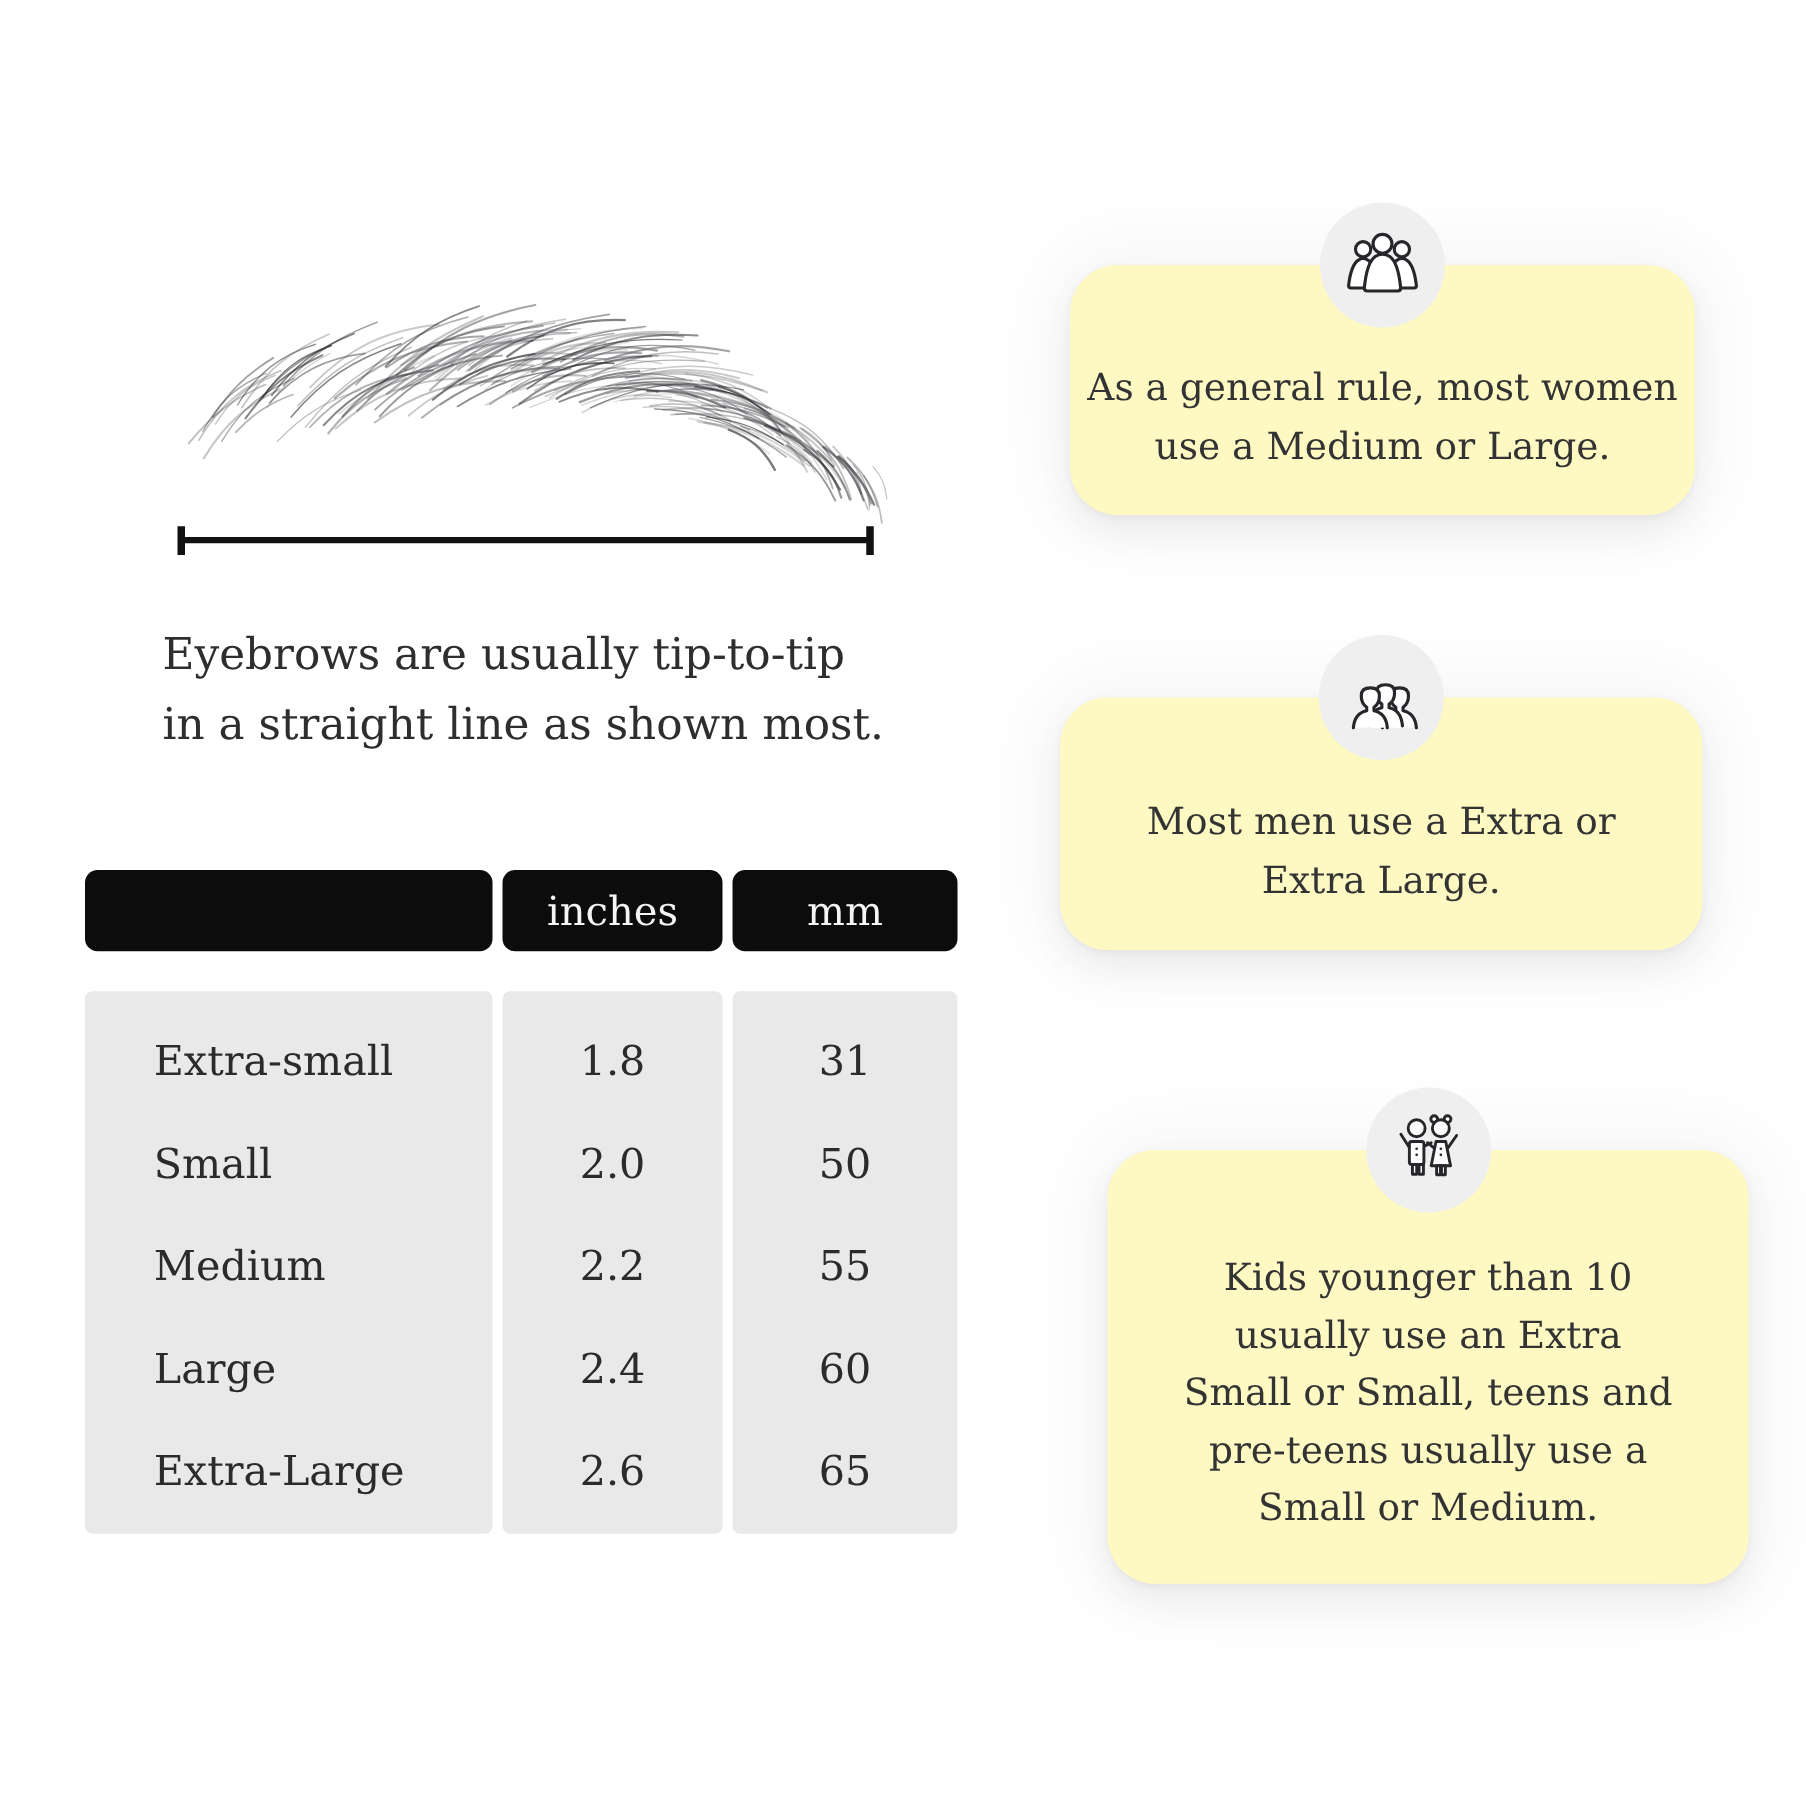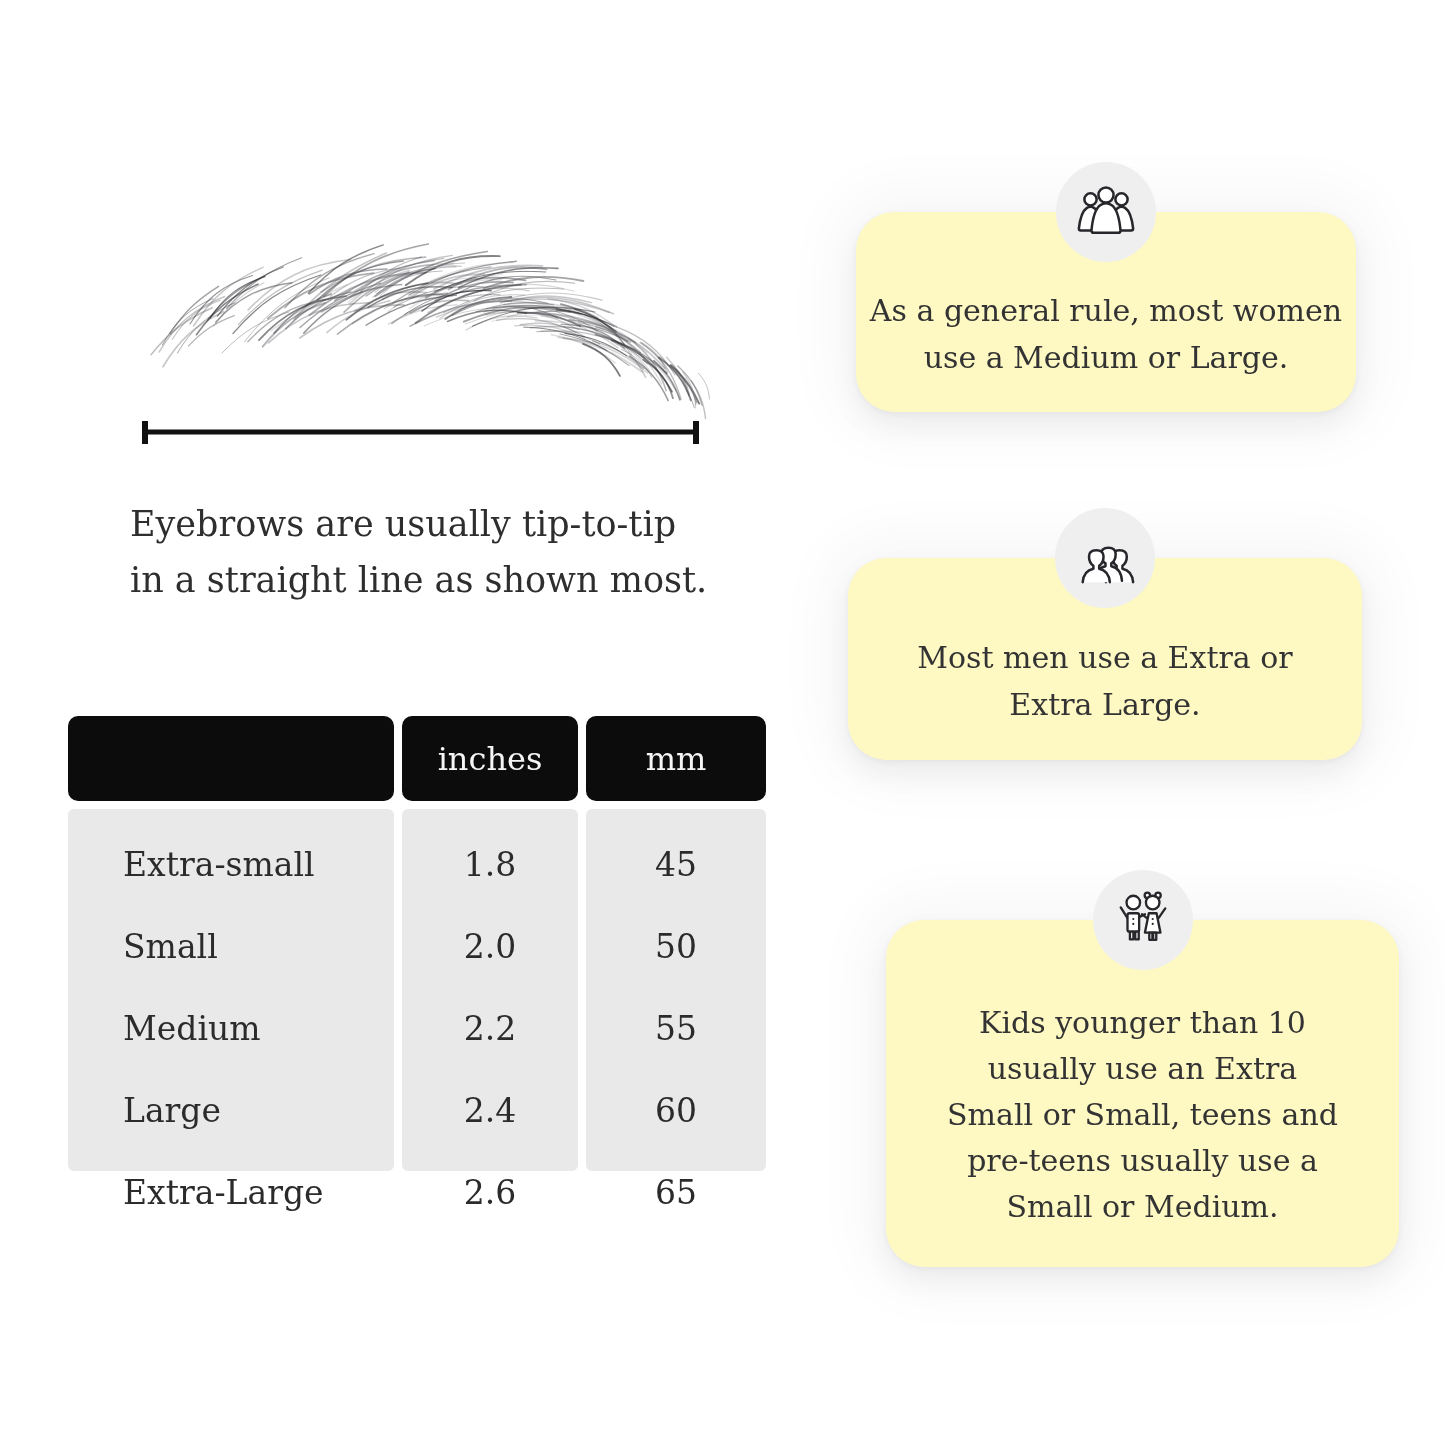--- a/index.html
+++ b/index.html
@@ -8,24 +8,24 @@
     font-family:"DejaVu Serif","Liberation Serif",serif;color:#333;
   }
   
   #brow-svg{position:absolute;left:95px;top:235px;}
   
   .caption{position:absolute;left:130px;top:496px;width:620px;font-size:35px;line-height:56px;color:#2e2e2e;}
   .caption div{white-space:nowrap;}
   
   .size-table{position:absolute;left:68px;top:696px;width:698px;}
   .t-row{display:flex;gap:8px;}
-  .t-head .cell{height:85px;background:#0c0c0c;border-radius:10px;color:#f5f5f5;
-    display:flex;align-items:center;justify-content:center;font-size:32px;margin-top:20px;}
+  .t-head .cell{height:65px;background:#0c0c0c;border-radius:10px;color:#f5f5f5;
+    display:flex;align-items:center;justify-content:center;font-size:32px;}
   .t-body{margin-top:8px;}
-  .t-col{background:#e9e9e9;border-radius:6px;height:362px;box-sizing:border-box;padding-top:14px;}
+  .t-col{background:#e9e9e9;border-radius:6px;height:434px;box-sizing:border-box;padding-top:14px;margin-top:24px;}
   .c1{width:326px;}
   .c2{width:176px;}
   .c3{width:180px;text-align:center;}
   .t-cell{height:82px;display:flex;align-items:center;font-size:33px;color:#2b2b2b;}
   .c1 .t-cell{padding-left:55px;}
   .c2 .t-cell,.c3 .t-cell{justify-content:center;}
   
   .card{position:absolute;background:#fef9c3;border-radius:38px;box-sizing:border-box;
     box-shadow:0 2px 6px rgba(0,0,0,.045),0 14px 30px rgba(0,0,0,.055),0 0 60px 22px rgba(0,0,0,.035);
     display:flex;flex-direction:column;justify-content:center;align-items:center;padding-top:43px;}
@@ -251,21 +251,21 @@
         <div class="t-cell">Extra-Large</div>
       </div>
       <div class="t-col c2">
         <div class="t-cell">1.8</div>
         <div class="t-cell">2.0</div>
         <div class="t-cell">2.2</div>
         <div class="t-cell">2.4</div>
         <div class="t-cell">2.6</div>
       </div>
       <div class="t-col c3">
-        <div class="t-cell">45</div>
+        <div class="t-cell">31</div>
         <div class="t-cell">50</div>
         <div class="t-cell">55</div>
         <div class="t-cell">60</div>
         <div class="t-cell">65</div>
       </div>
     </div>
   </div>
 
   <div class="card card1">
     <div class="icon-circle">

